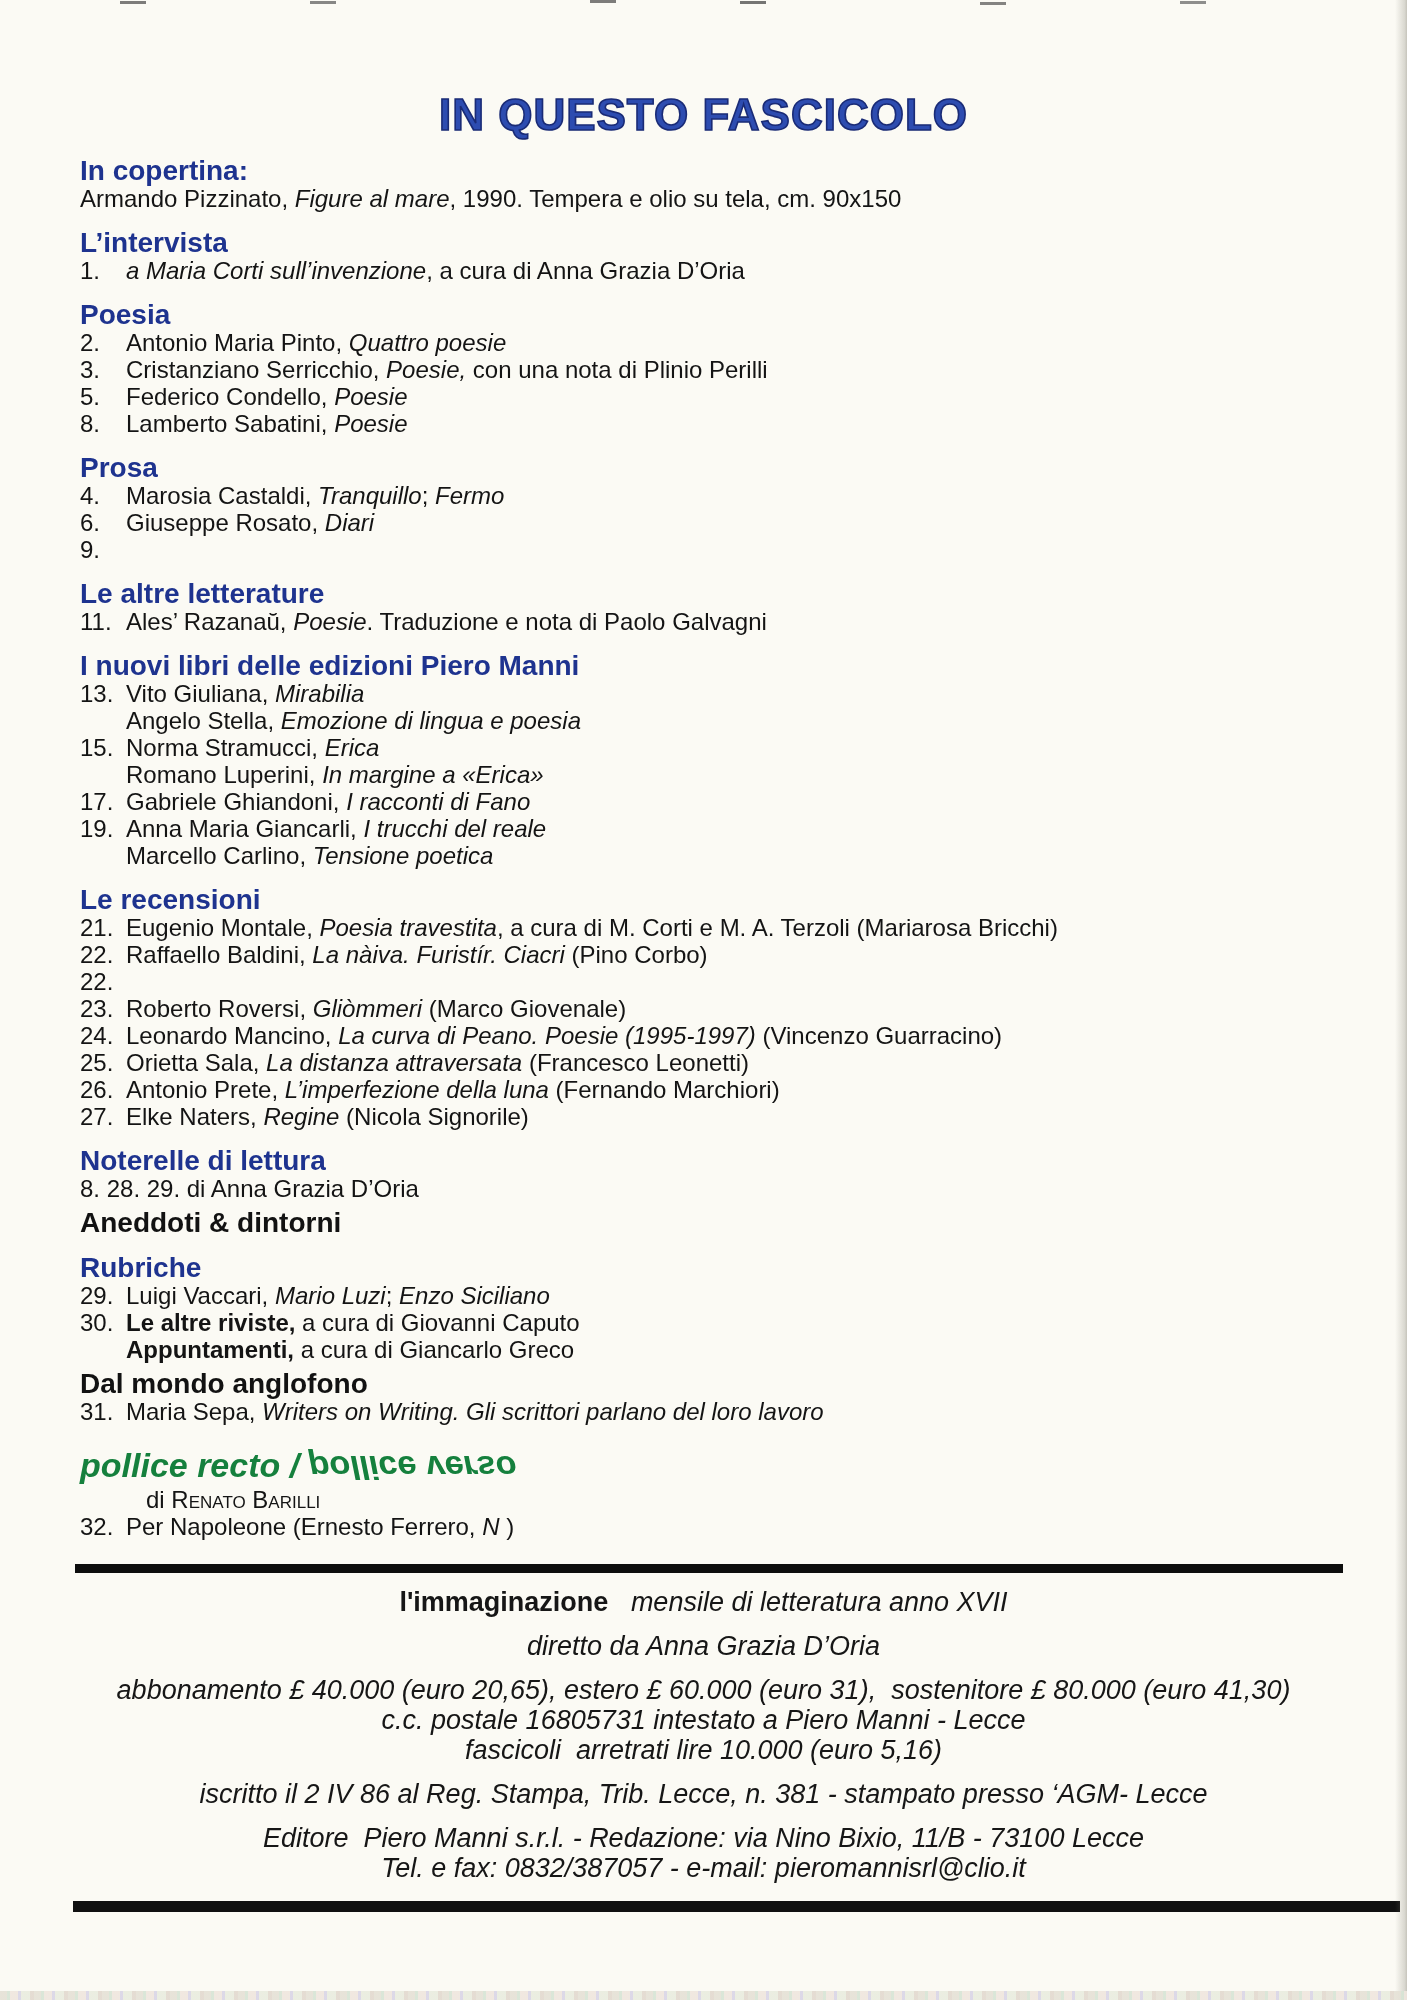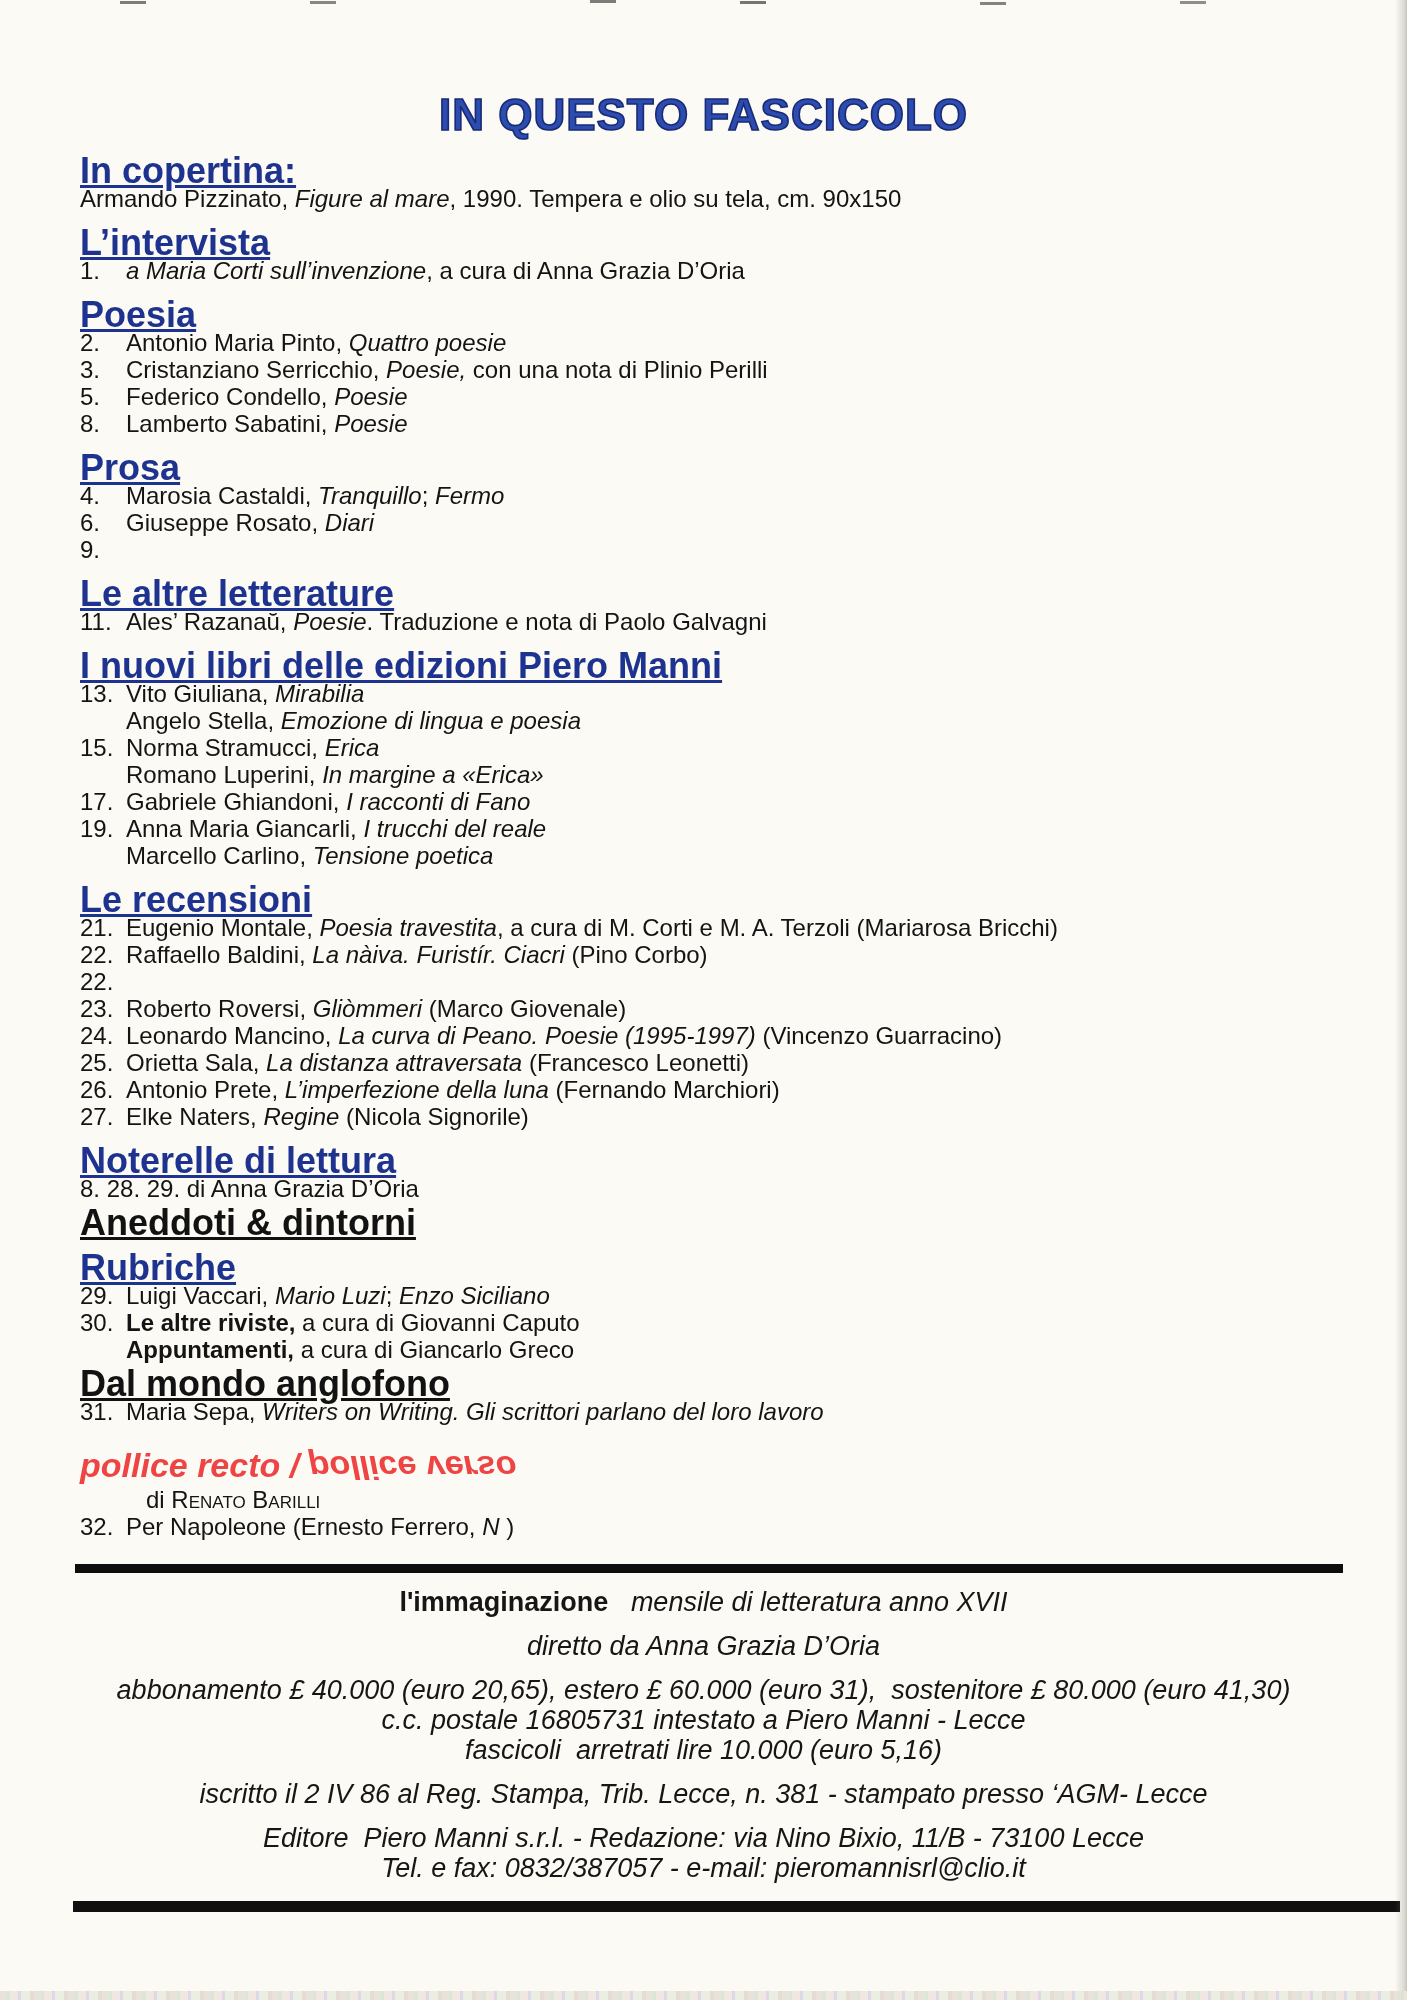--- a/index.html
+++ b/index.html
@@ -18,31 +18,31 @@
     text-align: center;
     font-size: 44px;
     font-weight: bold;
     letter-spacing: 1px;
     color: #2d4cb0;
     -webkit-text-stroke: 1.6px #1a2b76;
     text-shadow: 0 0 1px rgba(22,34,104,.55);
   }
   
   .toc { margin: 14px 0 0 80px; }
-  .sec { font-weight: bold; font-size: 36px; line-height: 29px; white-space: nowrap; text-decoration: underline; }
+  .sec { font-weight: bold; font-size: 28px; line-height: 29px; white-space: nowrap; }
   .h-blue  { color: #1e338f; margin-top: 16px; }
   .h-black { color: #121212; margin-top: 6px; }
   .row { font-size: 24px; line-height: 27px; white-space: nowrap; display: flex; }
   .num { width: 46px; flex: none; }
   .pad2 { width: 66px; flex: none; }
   .seg { }
   .it { font-style: italic; }
   .bd { font-weight: bold; }
   .sc { font-variant: small-caps; }
-  .blu { color: #ef4444; }
+  .blu { color: #15803d; }
   .flip { display: inline-block; transform: scaleY(-1); vertical-align: -3px; }
   .pollice {
     margin-top: 22px;
     font-size: 34px;
     line-height: 36px;
     font-weight: bold;
     font-style: italic;
     color: #2140a8;
     white-space: nowrap;
   }

